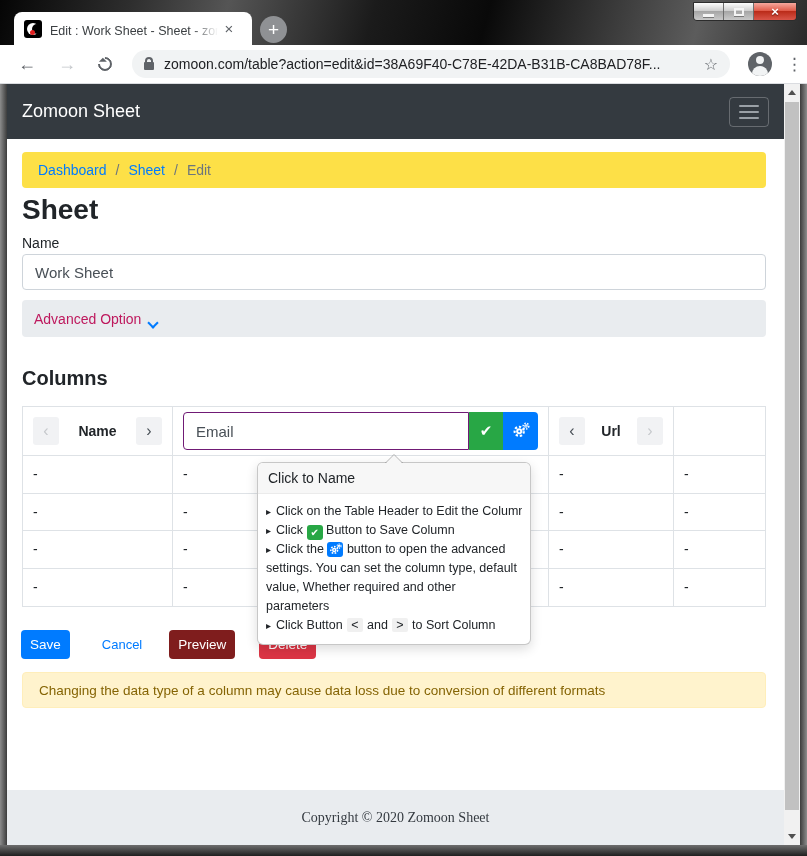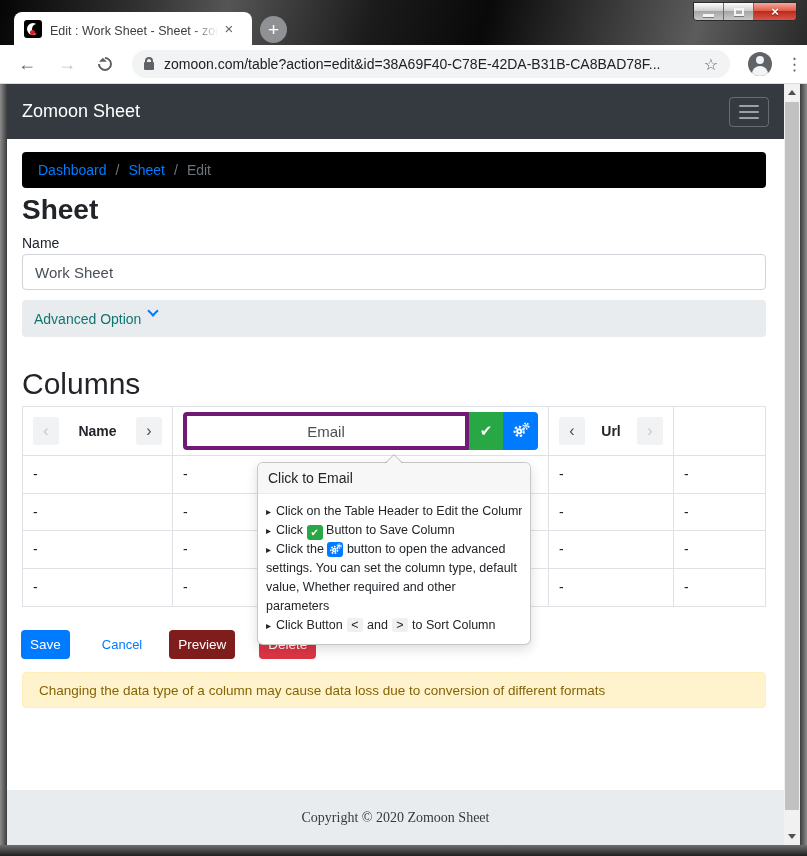--- a/index.html
+++ b/index.html
@@ -64,53 +64,53 @@
 
   
   .page { position:absolute; left:7px; top:84px; width:777px; height:659px; background:#fff; }
 
   .navbar { position:absolute; left:0; top:0; width:777px; height:55px; background:#343a40; display:flex; align-items:center; }
   .brand { color:#fff; font-size:18px; margin-left:15px; }
   .toggler { position:absolute; right:15px; top:13px; width:40px; height:30px; border:1px solid rgba(255,255,255,.25); border-radius:4px;
     display:flex; flex-direction:column; align-items:center; justify-content:center; gap:4px; background:transparent; }
   .tog-bar { width:20px; height:2px; background:#9aa0a6; border-radius:1px; }
 
-  .breadcrumb { position:absolute; left:15px; top:68px; width:744px; height:36px; background:#000000; border-radius:4px;
+  .breadcrumb { position:absolute; left:15px; top:68px; width:744px; height:36px; background:#fde047; border-radius:4px;
     display:flex; align-items:center; padding:0 16px; font-size:14px; }
   .bc-link { color:#007bff; text-decoration:none; }
   .bc-sep { color:#6c757d; margin:0 9px; }
   .bc-current { color:#6c757d; }
 
   .page-h1 { position:absolute; left:15px; top:110px; font-size:28px; font-weight:600; color:#212529; }
   .name-label { position:absolute; left:15px; top:151px; font-size:14px; color:#212529; }
   .name-input { position:absolute; left:15px; top:170px; width:744px; height:36px; border:1px solid #ced4da; border-radius:4px;
     padding:0 12px; font-size:15px; color:#495057; font-family:"Liberation Sans",sans-serif; background:#fff; }
 
   .advanced { position:absolute; left:15px; top:216px; width:744px; height:37px; background:#e9ecef; border-radius:4px;
     display:flex; align-items:center; padding:0 12px; }
-  .adv-link { color:#0f766e; font-size:14px; font-weight:500; text-decoration:none; display:flex; align-items:flex-start; }
+  .adv-link { color:#be185d; font-size:14px; font-weight:500; text-decoration:none; display:flex; align-items:flex-end; }
   .chev-down { width:8px; height:8px; border-right:2.5px solid #007bff; border-bottom:2.5px solid #007bff; transform:rotate(45deg);
     margin-left:8px; margin-top:-4px; }
 
-  .page-h2 { position:absolute; left:15px; top:283px; font-size:30px; font-weight:400; color:#212529; }
+  .page-h2 { position:absolute; left:15px; top:283px; font-size:20px; font-weight:700; color:#212529; }
 
   
   .ctable { position:absolute; left:15px; top:322px; width:744px; border:1px solid #dee2e6; background:#fff; }
   .thead { display:flex; height:49px; border-bottom:1px solid #dee2e6; }
   .th { border-right:1px solid #dee2e6; display:flex; align-items:center; padding:0 10px; }
   .th:last-child { border-right:none; }
   .c1 { width:150px; } .c2 { width:376px; } .c3 { width:125px; } .c4 { flex:1; }
   .th-sortwrap { display:flex; align-items:center; justify-content:space-between; width:100%; }
   .col-label { font-size:14px; font-weight:bold; color:#212529; }
   .sort-btn { width:26px; height:28px; background:#f1f2f4; border:none; border-radius:3px; font-size:16px; line-height:1;
     color:#495057; display:flex; align-items:center; justify-content:center; font-family:"Liberation Sans",sans-serif; }
   .sort-btn.off { color:#c6c9cc; }
   .edit-group { display:flex; width:100%; height:38px; }
-  .edit-input { flex:1; border:4px solid #701a75; border-radius:4px 0 0 4px; padding:0 12px; font-size:15px; color:#495057;
-    font-family:"Liberation Sans",sans-serif; min-width:0;text-align:center; }
+  .edit-input { flex:1; border:1px solid #701a75; border-radius:4px 0 0 4px; padding:0 12px; font-size:15px; color:#495057;
+    font-family:"Liberation Sans",sans-serif; min-width:0; }
   .btn-check { width:34px; background:#28a745; color:#fff; border:none; font-size:15px; display:flex; align-items:center; justify-content:center; }
   .btn-gears { width:35px; background:#007bff; border:none; border-radius:0 4px 4px 0; display:flex; align-items:center; justify-content:center; }
   .trow { display:flex; height:37.5px; border-bottom:1px solid #dee2e6; }
   .trow:last-child { border-bottom:none; }
   .tcell { border-right:1px solid #dee2e6; padding:0 10px; display:flex; align-items:center; font-size:14px; color:#212529; }
   .tcell:last-child { border-right:none; }
 
   
   .popover { position:absolute; left:250px; top:378px; width:274px; background:#fff; border:1px solid rgba(0,0,0,.22);
     border-radius:6px; box-shadow:0 4px 12px rgba(0,0,0,.14); z-index:10; }
@@ -294,21 +294,21 @@
             <div class="tcell c2">-</div>
             <div class="tcell c3">-</div>
             <div class="tcell c4">-</div>
           </div>
         </div>
     </div>
 
     <div class="popover">
       <div class="pop-arrow-outer"></div>
       <div class="pop-arrow-inner"></div>
-      <div class="pop-header">Click to Email</div>
+      <div class="pop-header">Click to Name</div>
       <div class="pop-body" id="tooltip-body">
           <div class="tip-line nowrap"><span class="tip-caret">▸</span><span>Click on the Table Header to Edit the Column</span></div>
           <div class="tip-line nowrap"><span class="tip-caret">▸</span><span>Click </span><span class="mini-badge badge-green">✔</span><span> Button to Save Column</span></div>
           <div class="tip-line"><span class="tip-caret">▸</span><span>Click the </span><span class="mini-badge badge-blue">
               <svg width="13" height="12" viewBox="0 0 20 18" xmlns="http://www.w3.org/2000/svg">
   <g fill="#fff">
     <circle cx="8" cy="10.5" r="3.4"></circle>
     <circle cx="8" cy="10.5" r="5.2" fill="none" stroke="#fff" stroke-width="2.4" stroke-dasharray="2.6 2.1"></circle>
     <circle cx="8" cy="10.5" r="1.2" fill="#007bff"></circle>
     <circle cx="15.6" cy="4.6" r="2"></circle>

